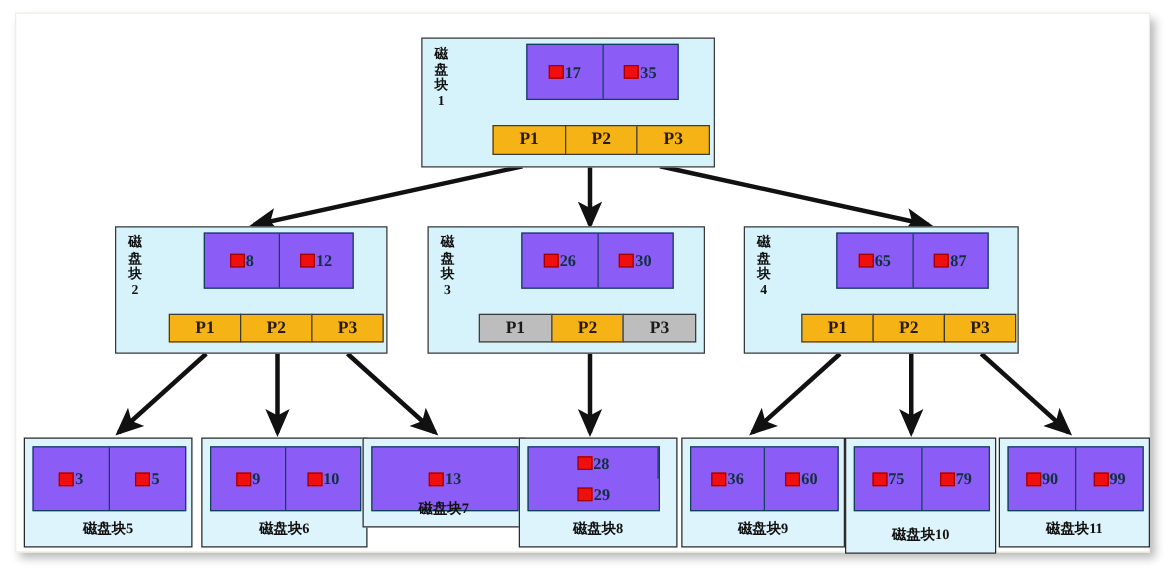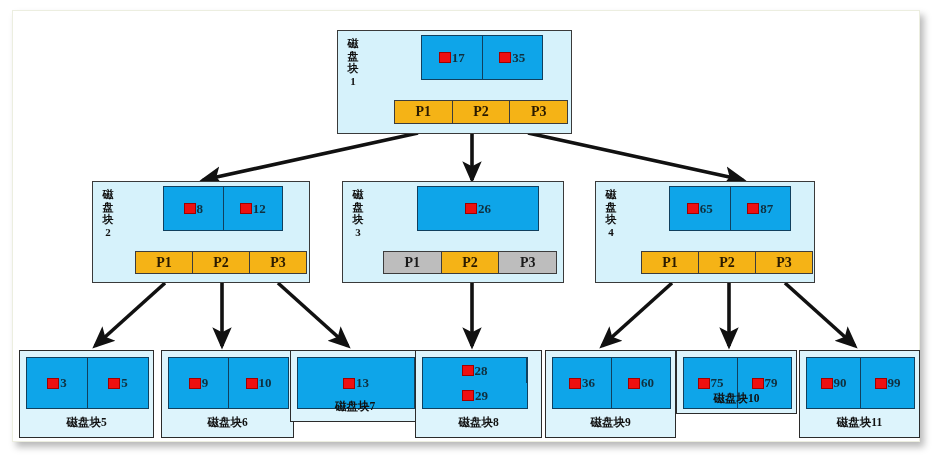--- a/index.html
+++ b/index.html
@@ -56,21 +56,21 @@
     letter-spacing: 0;
   }
   .vlabel span { display: block; }
 
   
   .keystrip {
     position: absolute;
     display: flex;
     border: 1px solid #10405e;
     box-sizing: border-box;
-    background: #0ea5e9;
+    background: #8b5cf6;
   }
   .keycell {
     flex: 1 1 0;
     display: flex;
     align-items: center;
     justify-content: center;
     border-right: 1px solid #10405e;
     box-sizing: border-box;
     position: relative;
   }
@@ -227,20 +227,24 @@
       <span>磁</span>
       <span>盘</span>
       <span>块</span>
       <span>3</span>
     </div>
     <div class="keystrip" style="left:74px; top:4px; width:122px; height:45px;">
       <div class="keycell">
         <span class="redbox"></span>
         <span class="keyval">26</span>
       </div>
+      <div class="keycell">
+        <span class="redbox"></span>
+        <span class="keyval">30</span>
+      </div>
     </div>
     <div class="ptrstrip" style="left:40px; top:49px; width:174px; height:43px;">
       <div class="ptrcell dim">P1</div>
       <div class="ptrcell">P2</div>
       <div class="ptrcell dim">P3</div>
     </div>
   </div>
 
   <div class="node" style="left:595px; top:181px; width:220px; height:102px;">
     <div class="vlabel">
@@ -325,21 +329,21 @@
         <span class="keyval">36</span>
       </div>
       <div class="keycell">
         <span class="redbox"></span>
         <span class="keyval">60</span>
       </div>
     </div>
     <div class="leafcaption">磁盘块9</div>
   </div>
 
-  <div class="leaf" style="left:676px; top:350px; width:121px; height:64px;">
+  <div class="leaf" style="left:676px; top:350px; width:121px; height:93px;">
     <div class="keystrip" style="width:109px; height:52px;">
       <div class="keycell">
         <span class="redbox"></span>
         <span class="keyval">75</span>
       </div>
       <div class="keycell">
         <span class="redbox"></span>
         <span class="keyval">79</span>
       </div>
     </div>

